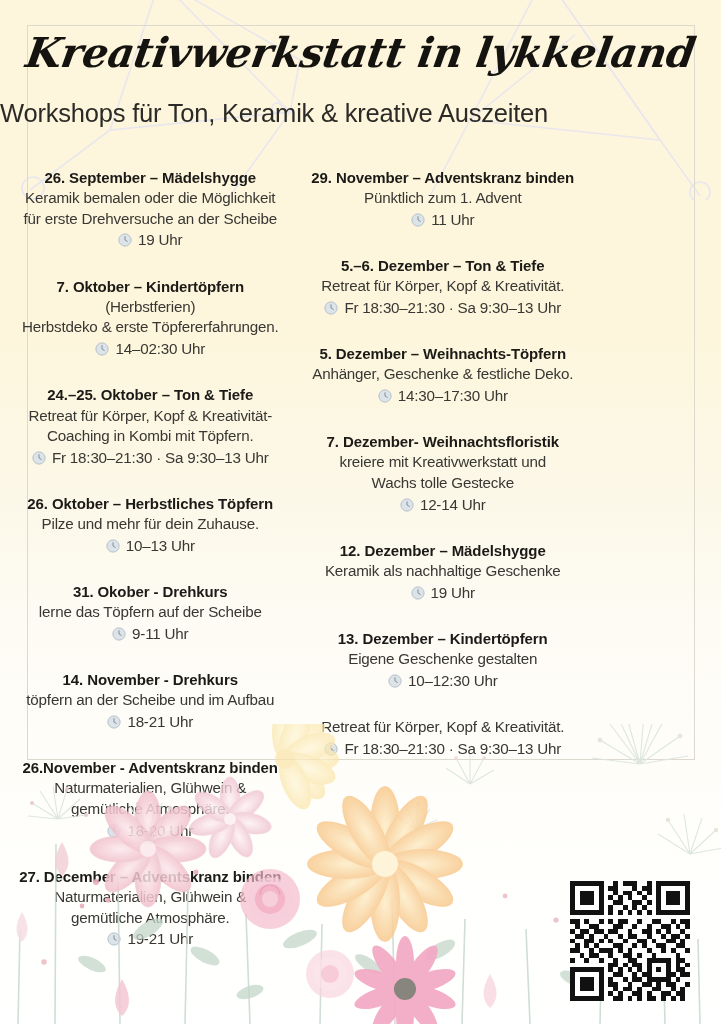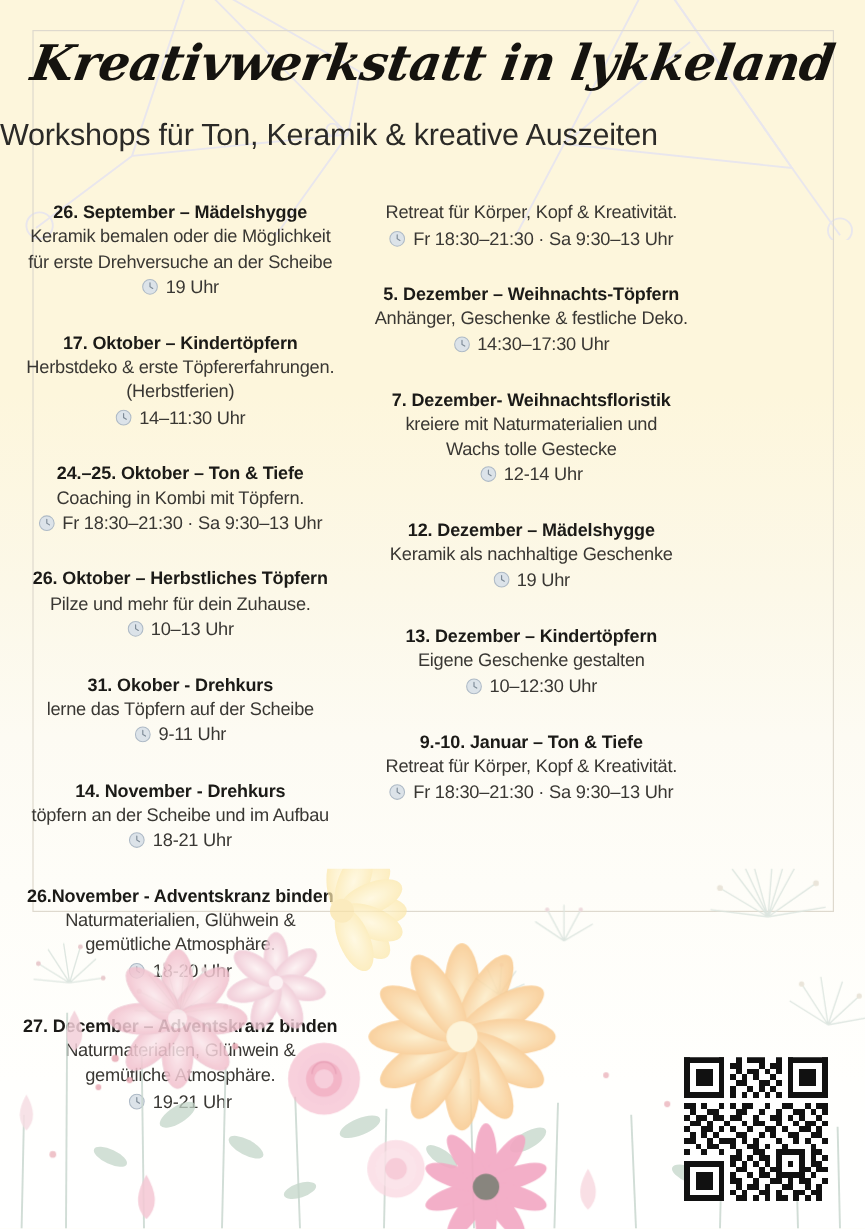--- a/index.html
+++ b/index.html
@@ -191,30 +191,31 @@
         <div class="event">
           <div class="ev-title">26. September – Mädelshygge</div>
           <div class="ev-sub">Keramik bemalen oder die Möglichkeit</div>
           <div class="ev-sub">für erste Drehversuche an der Scheibe</div>
           <div class="ev-time"><span class="clock"><svg width="14" height="14" viewBox="0 0 16 16">
                 <circle cx="8" cy="8" r="7" fill="#DCE3E9" stroke="#AEBAC6" stroke-width="1"></circle>
                 <path d="M8 4.2 V8 L10.6 9.6" stroke="#7E8B97" stroke-width="1.1" fill="none" stroke-linecap="round"></path>
               </svg></span><span> 19 Uhr</span></div>
         </div>
         <div class="event">
-          <div class="ev-title">17. Oktober – Kindertöpfern</div>
+          <div class="ev-title">7. Oktober – Kindertöpfern</div>
+          <div class="ev-sub">(Herbstferien)</div>
           <div class="ev-sub">Herbstdeko &amp; erste Töpfererfahrungen.</div>
-          <div class="ev-sub">(Herbstferien)</div>
-          <div class="ev-time"><span class="clock"><svg width="14" height="14" viewBox="0 0 16 16">
-                <circle cx="8" cy="8" r="7" fill="#DCE3E9" stroke="#AEBAC6" stroke-width="1"></circle>
-                <path d="M8 4.2 V8 L10.6 9.6" stroke="#7E8B97" stroke-width="1.1" fill="none" stroke-linecap="round"></path>
-              </svg></span><span> 14–11:30 Uhr</span></div>
+          <div class="ev-time"><span class="clock"><svg width="14" height="14" viewBox="0 0 16 16">
+                <circle cx="8" cy="8" r="7" fill="#DCE3E9" stroke="#AEBAC6" stroke-width="1"></circle>
+                <path d="M8 4.2 V8 L10.6 9.6" stroke="#7E8B97" stroke-width="1.1" fill="none" stroke-linecap="round"></path>
+              </svg></span><span> 14–02:30 Uhr</span></div>
         </div>
         <div class="event">
           <div class="ev-title">24.–25. Oktober – Ton &amp; Tiefe</div>
+          <div class="ev-sub">Retreat für Körper, Kopf &amp; Kreativität-</div>
           <div class="ev-sub">Coaching in Kombi mit Töpfern.</div>
           <div class="ev-time"><span class="clock"><svg width="14" height="14" viewBox="0 0 16 16">
                 <circle cx="8" cy="8" r="7" fill="#DCE3E9" stroke="#AEBAC6" stroke-width="1"></circle>
                 <path d="M8 4.2 V8 L10.6 9.6" stroke="#7E8B97" stroke-width="1.1" fill="none" stroke-linecap="round"></path>
               </svg></span><span> Fr 18:30–21:30 · Sa 9:30–13 Uhr</span></div>
         </div>
         <div class="event">
           <div class="ev-title">26. Oktober – Herbstliches Töpfern</div>
           <div class="ev-sub">Pilze und mehr für dein Zuhause.</div>
           <div class="ev-time"><span class="clock"><svg width="14" height="14" viewBox="0 0 16 16">
@@ -252,37 +253,46 @@
           <div class="ev-sub">Naturmaterialien, Glühwein &amp;</div>
           <div class="ev-sub">gemütliche Atmosphäre.</div>
           <div class="ev-time"><span class="clock"><svg width="14" height="14" viewBox="0 0 16 16">
                 <circle cx="8" cy="8" r="7" fill="#DCE3E9" stroke="#AEBAC6" stroke-width="1"></circle>
                 <path d="M8 4.2 V8 L10.6 9.6" stroke="#7E8B97" stroke-width="1.1" fill="none" stroke-linecap="round"></path>
               </svg></span><span> 19-21 Uhr</span></div>
         </div>
       </div>
     <div class="col col-right">
         <div class="event">
+          <div class="ev-title">29. November – Adventskranz binden</div>
+          <div class="ev-sub">Pünktlich zum 1. Advent</div>
+          <div class="ev-time"><span class="clock"><svg width="14" height="14" viewBox="0 0 16 16">
+                <circle cx="8" cy="8" r="7" fill="#DCE3E9" stroke="#AEBAC6" stroke-width="1"></circle>
+                <path d="M8 4.2 V8 L10.6 9.6" stroke="#7E8B97" stroke-width="1.1" fill="none" stroke-linecap="round"></path>
+              </svg></span><span> 11 Uhr</span></div>
+        </div>
+        <div class="event">
+          <div class="ev-title">5.–6. Dezember – Ton &amp; Tiefe</div>
           <div class="ev-sub">Retreat für Körper, Kopf &amp; Kreativität.</div>
           <div class="ev-time"><span class="clock"><svg width="14" height="14" viewBox="0 0 16 16">
                 <circle cx="8" cy="8" r="7" fill="#DCE3E9" stroke="#AEBAC6" stroke-width="1"></circle>
                 <path d="M8 4.2 V8 L10.6 9.6" stroke="#7E8B97" stroke-width="1.1" fill="none" stroke-linecap="round"></path>
               </svg></span><span> Fr 18:30–21:30 · Sa 9:30–13 Uhr</span></div>
         </div>
         <div class="event">
           <div class="ev-title">5. Dezember – Weihnachts-Töpfern</div>
           <div class="ev-sub">Anhänger, Geschenke &amp; festliche Deko.</div>
           <div class="ev-time"><span class="clock"><svg width="14" height="14" viewBox="0 0 16 16">
                 <circle cx="8" cy="8" r="7" fill="#DCE3E9" stroke="#AEBAC6" stroke-width="1"></circle>
                 <path d="M8 4.2 V8 L10.6 9.6" stroke="#7E8B97" stroke-width="1.1" fill="none" stroke-linecap="round"></path>
               </svg></span><span> 14:30–17:30 Uhr</span></div>
         </div>
         <div class="event">
           <div class="ev-title">7. Dezember- Weihnachtsfloristik</div>
-          <div class="ev-sub">kreiere mit Naturmaterialien und</div>
+          <div class="ev-sub">kreiere mit Kreativwerkstatt und</div>
           <div class="ev-sub">Wachs tolle Gestecke</div>
           <div class="ev-time"><span class="clock"><svg width="14" height="14" viewBox="0 0 16 16">
                 <circle cx="8" cy="8" r="7" fill="#DCE3E9" stroke="#AEBAC6" stroke-width="1"></circle>
                 <path d="M8 4.2 V8 L10.6 9.6" stroke="#7E8B97" stroke-width="1.1" fill="none" stroke-linecap="round"></path>
               </svg></span><span> 12-14 Uhr</span></div>
         </div>
         <div class="event">
           <div class="ev-title">12. Dezember – Mädelshygge</div>
           <div class="ev-sub">Keramik als nachhaltige Geschenke</div>
           <div class="ev-time"><span class="clock"><svg width="14" height="14" viewBox="0 0 16 16">
@@ -292,21 +302,20 @@
         </div>
         <div class="event">
           <div class="ev-title">13. Dezember – Kindertöpfern</div>
           <div class="ev-sub">Eigene Geschenke gestalten</div>
           <div class="ev-time"><span class="clock"><svg width="14" height="14" viewBox="0 0 16 16">
                 <circle cx="8" cy="8" r="7" fill="#DCE3E9" stroke="#AEBAC6" stroke-width="1"></circle>
                 <path d="M8 4.2 V8 L10.6 9.6" stroke="#7E8B97" stroke-width="1.1" fill="none" stroke-linecap="round"></path>
               </svg></span><span> 10–12:30 Uhr</span></div>
         </div>
         <div class="event">
-          <div class="ev-title">9.-10. Januar – Ton &amp; Tiefe</div>
           <div class="ev-sub">Retreat für Körper, Kopf &amp; Kreativität.</div>
           <div class="ev-time"><span class="clock"><svg width="14" height="14" viewBox="0 0 16 16">
                 <circle cx="8" cy="8" r="7" fill="#DCE3E9" stroke="#AEBAC6" stroke-width="1"></circle>
                 <path d="M8 4.2 V8 L10.6 9.6" stroke="#7E8B97" stroke-width="1.1" fill="none" stroke-linecap="round"></path>
               </svg></span><span> Fr  18:30–21:30 · Sa 9:30–13 Uhr</span></div>
         </div>
       </div>
   </div>
 
   <svg class="florals" viewBox="0 0 721 300" preserveAspectRatio="none">

